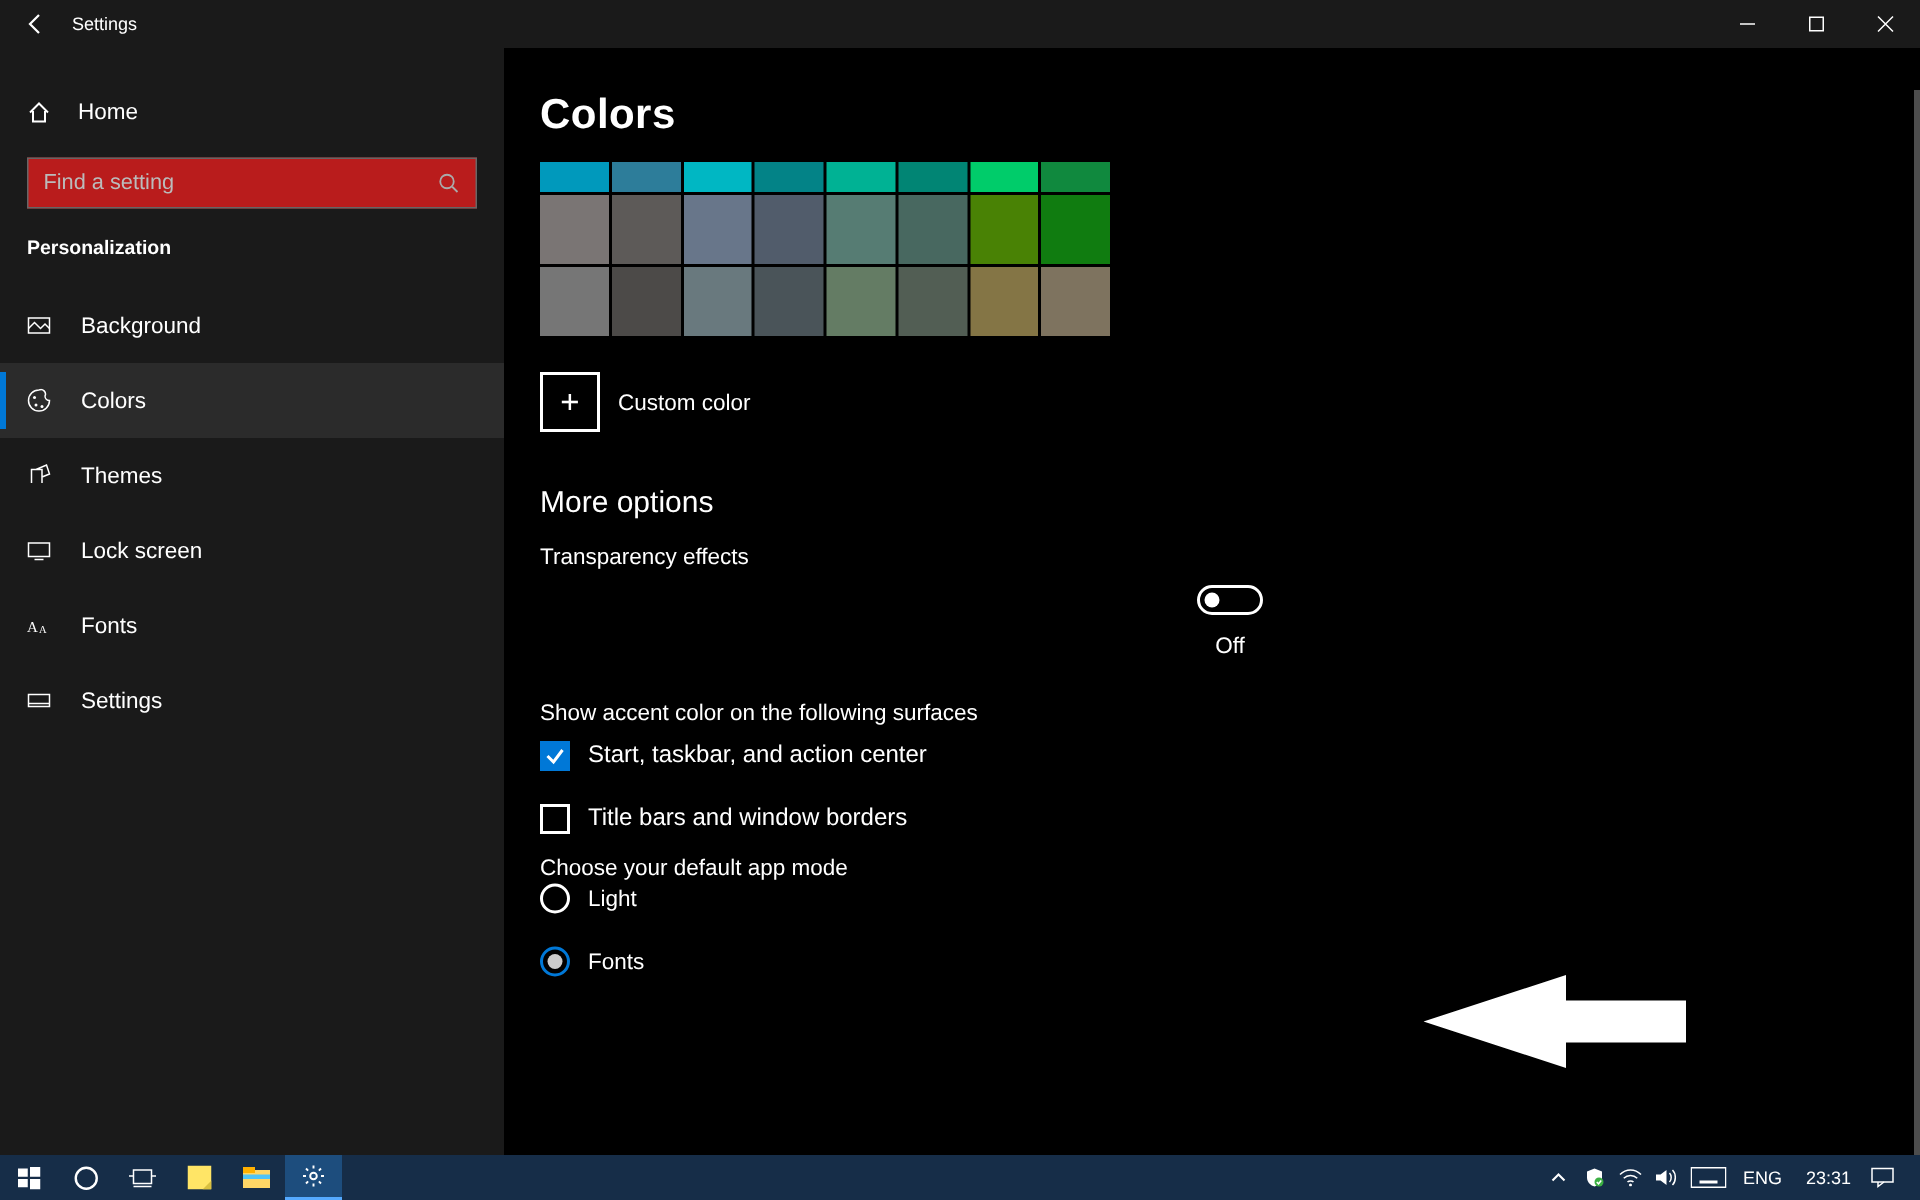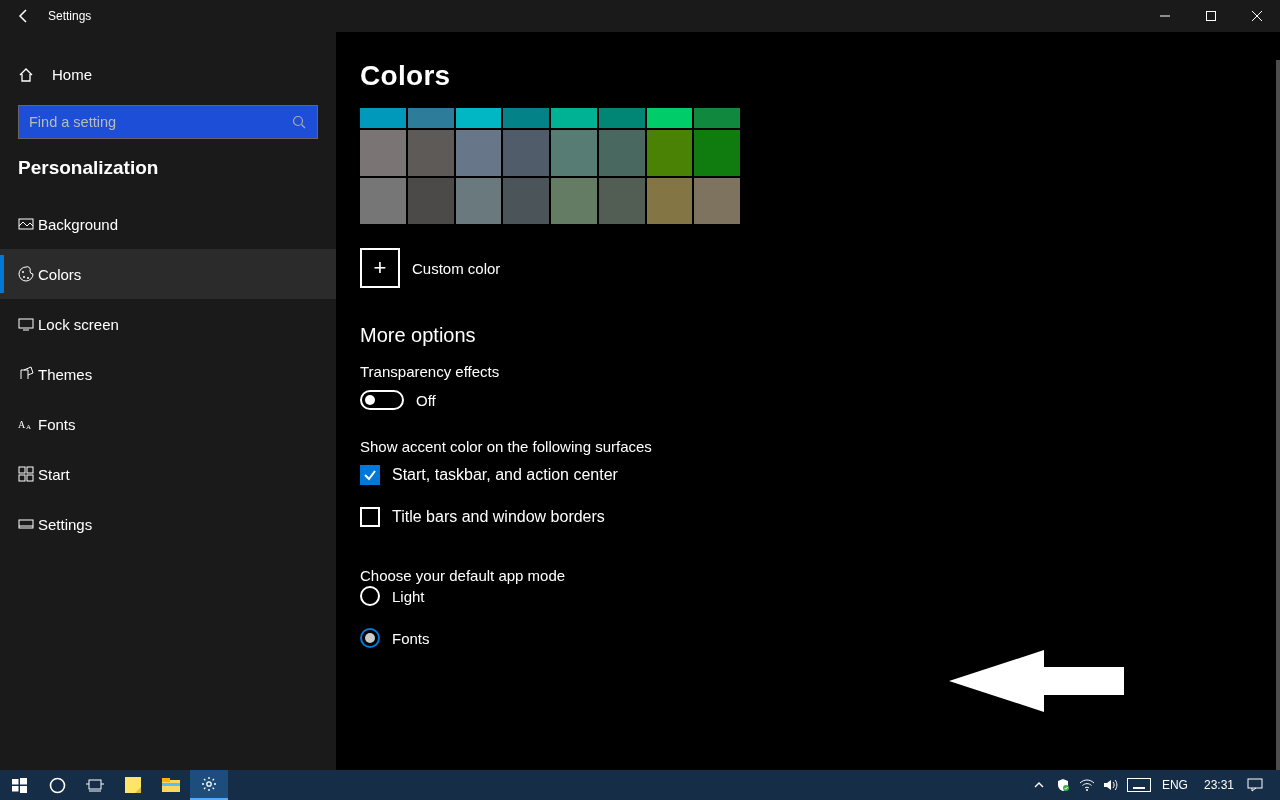--- a/index.html
+++ b/index.html
@@ -65,46 +65,46 @@
     padding: 10px 18px 10px 18px;
     font-size: 15px;
   }
   .search-wrap {
     padding: 12px 18px 18px 18px;
   }
   .search {
     width: 100%;
     height: 34px;
     border: 1px solid #666;
-    background: #1d4ed8;
+    background: #b91c1c;
     display: flex;
     align-items: center;
     padding-left: 10px;
     padding-right: 10px;
     justify-content: space-between;
   }
   .search input {
     background: transparent;
     border: none;
     outline: none;
     color: #ccc;
     font-size: 14.5px;
     width: 100%;
   }
   .search input::placeholder { color: #bbb; }
   .cat-title {
     padding: 0 18px 20px 18px;
-    font-size: 19px;
+    font-size: 13px;
     font-weight: 600;
   }
   .navlist { display: flex; flex-direction: column; }
   .navitem {
     display: flex;
     align-items: center;
-    gap: 4px;
+    gap: 20px;
     padding: 12px 18px;
     font-size: 15px;
     height: 50px;
     position: relative;
   }
   .navitem.active {
     background: #2b2b2b;
   }
   .navitem.active::before {
     content: "";
@@ -160,21 +160,21 @@
     width: 40px; height: 40px;
     border: 2px solid #fff;
     display: flex; align-items: center; justify-content: center;
     font-size: 22px; font-weight: 200;
   }
   .custom-label { font-size: 15px; }
 
   h2.section { font-size: 20px; font-weight: 400; margin-top: 36px; margin-bottom: 16px; }
 
   .setting-label { font-size: 15px; margin-bottom: 10px; }
-  .toggle-row { display: flex; align-items: center; gap: 12px; margin-bottom: 28px;}
+  .toggle-row { display: flex; align-items: center; gap: 12px; margin-bottom: 28px; flex-direction: column;}
   .toggle {
     width: 44px; height: 20px; border: 2px solid #fff; border-radius: 12px;
     display: flex; align-items: center; padding: 0 3px;
   }
   .toggle .knob { width: 10px; height: 10px; border-radius: 50%; background: #fff; }
   .toggle-state { font-size: 15px; }
 
   .check-row { display:flex; align-items:center; gap:12px; margin-bottom: 22px; }
   .checkbox {
     width: 20px; height: 20px; border: 2px solid #fff; display:flex; align-items:center; justify-content:center;
@@ -297,53 +297,42 @@
               <circle cx="5" cy="6" r="1" fill="#fff"></circle>
               <circle cx="6" cy="11" r="1" fill="#fff"></circle>
               <circle cx="10" cy="12" r="1" fill="#fff"></circle>
             </svg>
         </span>
         <span>Colors</span>
       </div>
       <div class="navitem">
         <span class="icon16">
           <svg width="16" height="16" viewBox="0 0 16 16">
+              <path d="M3 13 L3 4 L10 4 L10 13 M6 4 L13 1 L15 7 L10 9" stroke="#fff" fill="none"></path>
+            </svg>
+        </span>
+        <span>Themes</span>
+      </div>
+      <div class="navitem">
+        <span class="icon16">
+          <svg width="16" height="16" viewBox="0 0 16 16">
               <rect x="1" y="3" width="14" height="9" stroke="#fff" fill="none"></rect>
               <line x1="5" y1="14" x2="11" y2="14" stroke="#fff"></line>
             </svg>
         </span>
         <span>Lock screen</span>
-      </div>
-      <div class="navitem">
-        <span class="icon16">
-          <svg width="16" height="16" viewBox="0 0 16 16">
-              <path d="M3 13 L3 4 L10 4 L10 13 M6 4 L13 1 L15 7 L10 9" stroke="#fff" fill="none"></path>
-            </svg>
-        </span>
-        <span>Themes</span>
       </div>
       <div class="navitem">
         <span class="icon16">
           <svg width="16" height="16" viewBox="0 0 16 16">
               <text x="0" y="12" font-size="10" fill="#fff" font-family="Segoe UI">A</text>
               <text x="8" y="13" font-size="7" fill="#fff" font-family="Segoe UI">A</text>
             </svg>
         </span>
         <span>Fonts</span>
-      </div>
-      <div class="navitem">
-        <span class="icon16">
-          <svg width="16" height="16" viewBox="0 0 16 16">
-              <rect x="1" y="1" width="6" height="6" stroke="#fff" fill="none"></rect>
-              <rect x="9" y="1" width="6" height="6" stroke="#fff" fill="none"></rect>
-              <rect x="1" y="9" width="6" height="6" stroke="#fff" fill="none"></rect>
-              <rect x="9" y="9" width="6" height="6" stroke="#fff" fill="none"></rect>
-            </svg>
-        </span>
-        <span>Start</span>
       </div>
       <div class="navitem">
         <span class="icon16">
           <svg width="16" height="16" viewBox="0 0 16 16">
               <rect x="1" y="4" width="14" height="8" stroke="#fff" fill="none"></rect>
               <line x1="1" y1="10" x2="15" y2="10" stroke="#fff"></line>
             </svg>
         </span>
         <span>Settings</span>
       </div>
@@ -407,21 +396,21 @@
 
     <div class="check-row">
       <div class="checkbox checked">
         <svg width="14" height="14" viewBox="0 0 14 14">
             <path d="M2 7 L6 11 L12 3" stroke="#fff" stroke-width="2" fill="none"></path>
           </svg>
       </div>
       <span class="check-label">Start, taskbar, and action center</span>
     </div>
 
-    <div class="check-row" style="margin-bottom:40px;">
+    <div class="check-row" style="margin-bottom:14px;">
       <div class="checkbox"></div>
       <span class="check-label">Title bars and window borders</span>
     </div>
 
     <div class="setting-label" style="margin-bottom:2px;">Choose your default app mode</div>
 
     <div class="radio-row">
       <div class="radio"></div>
       <span class="radio-label">Light</span>
     </div>

